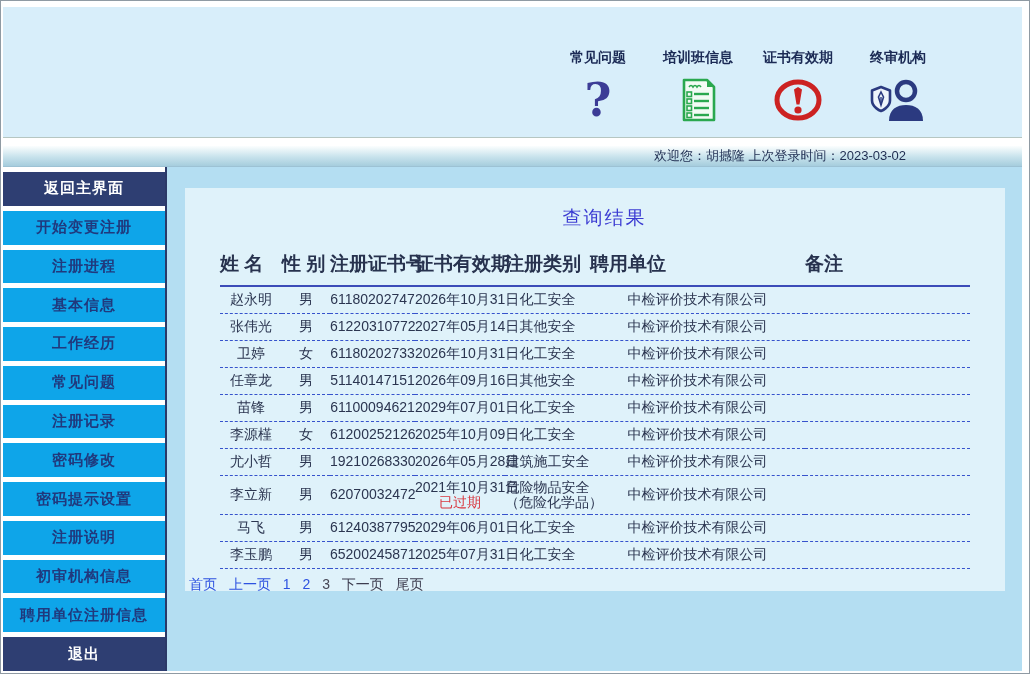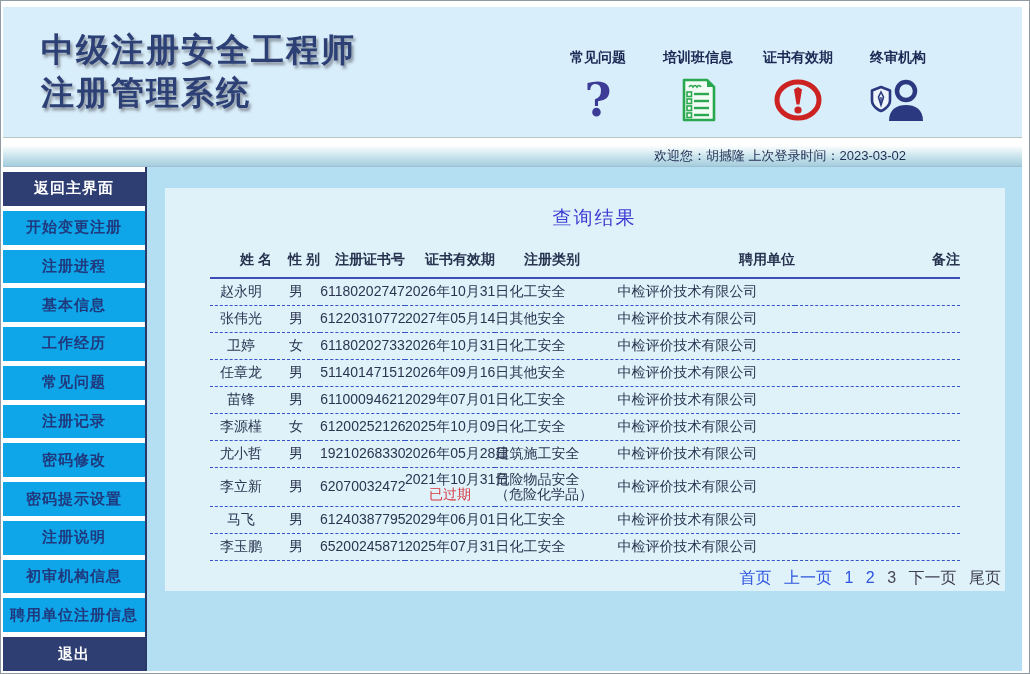--- a/index.html
+++ b/index.html
@@ -44,21 +44,21 @@
     background:linear-gradient(#fbfefe, #c7e2ec 55%, #a6cddd);
     border-bottom:1px solid #9dc2d4;
     text-align:right; padding-right:116px;
     font-size:13px; line-height:20px; color:#1e2c50;margin-top:8px;
   }
 
   
   .body { flex:1 1 auto; background:#b4def2; display:flex; overflow:hidden; }
 
   .sidebar {
-    width:144px; flex:0 0 auto; background:#ffffff;
+    width:164px; flex:0 0 auto; background:#ffffff;
     border-right:2px solid #2b3968;
     display:flex; flex-direction:column; gap:5px; padding-top:5px;
   }
   .side-item {
     flex:1 1 auto;
     display:flex; align-items:center; justify-content:center;
     background:#0ea5e9; color:#20397d;
     font-size:15px; font-weight:bold; letter-spacing:1px;
     cursor:pointer; white-space:nowrap;
   }
@@ -71,51 +71,47 @@
   }
   .panel-title {
     margin-top:17px; text-align:center;
     font-size:19px; color:#3b3bd2; letter-spacing:2px;padding-left:19px;
   }
 
   table.results {
     width:750px; margin:14px auto 0; border-collapse:collapse; table-layout:fixed;
   }
   table.results th {
-    font-size:14px; font-weight:bold; color:#27324e;
-    padding:6px 0 8px; text-align:right; white-space:nowrap;
+    font-size:19px; font-weight:bold; color:#27324e;
+    padding:6px 0 8px; text-align:left; white-space:nowrap;
     border-bottom:2px solid #3c4cb8;
   }
   table.results td {
     font-size:14px; color:#2b3550; text-align:center; white-space:nowrap;
     padding:4px 0; height:27px; vertical-align:middle;
     border-bottom:1px dashed #3653cc;
   }
   .expired-note { color:#d9363e; font-size:14px; line-height:15px; }
   .cell-sub { line-height:15px; }
 
   .pagination {
-    margin-top:7px; text-align:right; font-size:16px;
+    margin-top:7px; text-align:left; font-size:14px;
   }
   .pagination span { margin:0 4px; }
   .pg-link { color:#2d52e0; cursor:pointer; }
   .pg-current { color:#474755; }
   .pg-disabled { color:#3d3d4f; }
 </style>
 </head>
 <body>
 
 <div class="frame">
   <div class="content">
 
     <div class="header">
-      <div class="app-title">
-        <div>中级注册安全工程师</div>
-        <div>注册管理系统</div>
-      </div>
 
       <div class="quick-links">
         <div class="quick-link">
           <div class="ql-label">常见问题</div>
           <div class="ql-icon">
             <span class="question-glyph">?</span>
           </div>
         </div>
         <div class="quick-link">
           <div class="ql-label">培训班信息</div>

